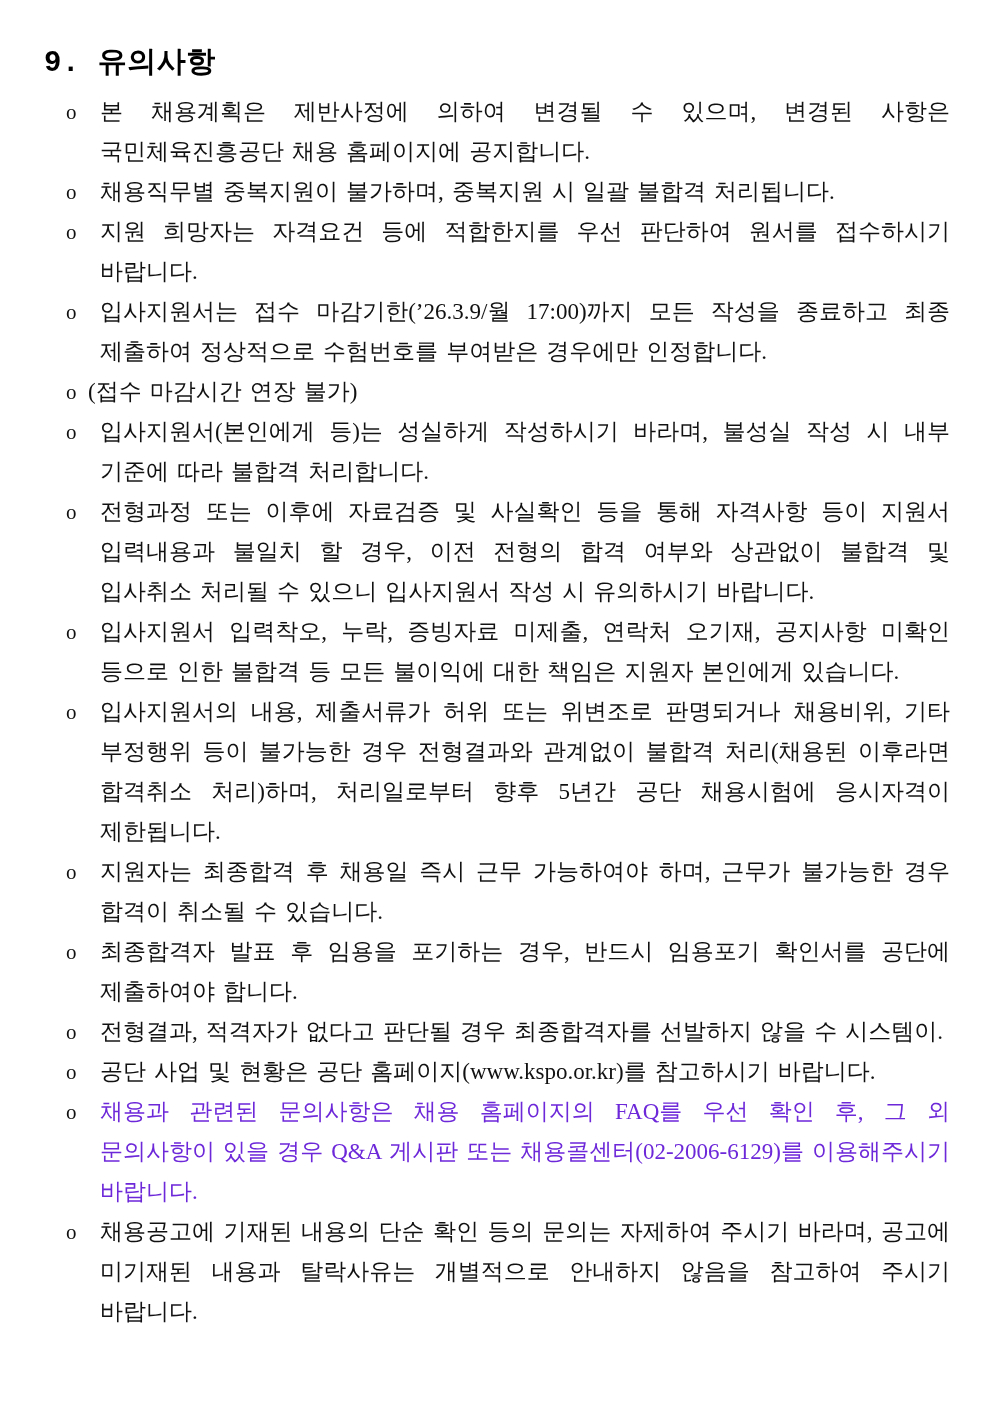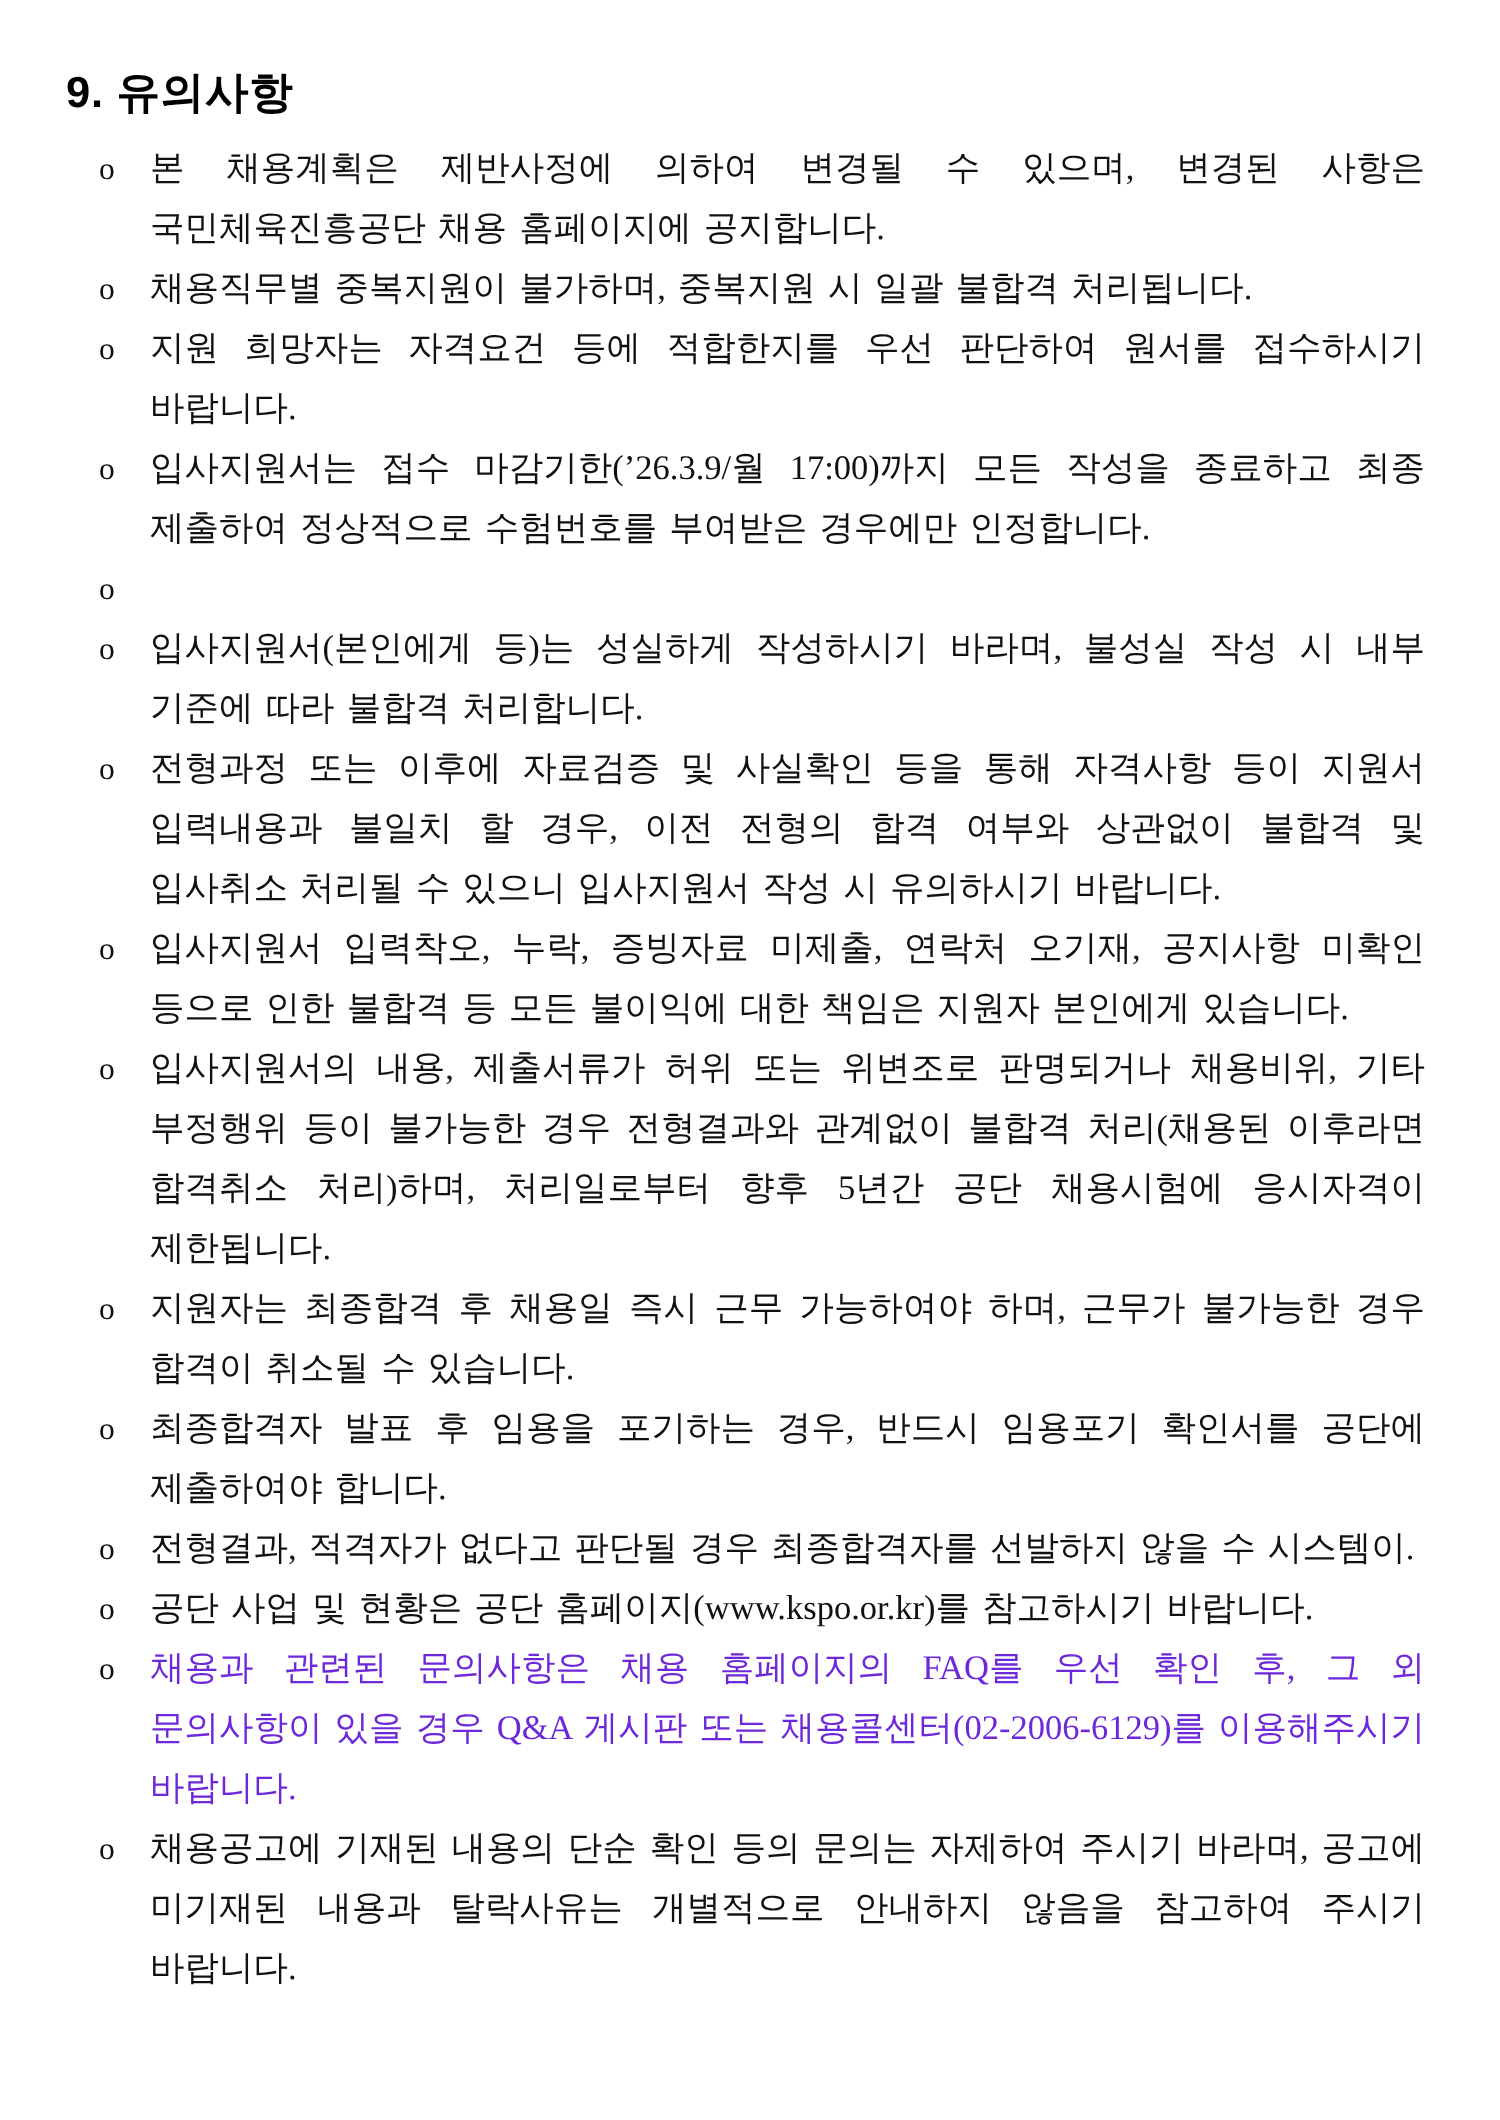--- a/index.html
+++ b/index.html
@@ -16,21 +16,21 @@
     -webkit-font-smoothing: antialiased;
   }
   .page {
     box-sizing: border-box;
     width: 1000px;
     height: 1413px;
     padding: 42px 50px 0 44px;
     overflow: hidden;
   }
   .section-title {
-    font-family: Liberation Sans, sans-serif;
+    font-family: Liberation Mono, monospace;
     font-weight: 800;
     font-size: 29px;
     letter-spacing: 0.5px;
     color: #000000;
     margin: 0 0 10px 0;
   }
   .notice-list {
     margin: 0;
     padding: 0;
   }
@@ -97,20 +97,21 @@
     <div class="item">
       <span class="bullet">o</span>
       <div class="text-col">
           <div class="para">입사지원서는 접수 마감기한(’26.3.9/월 17:00)까지 모든 작성을 종료하고 최종 제출하여 정상적으로 수험번호를 부여받은 경우에만 인정합니다.</div>
         </div>
     </div>
 
     <div class="item">
       <span class="bullet">o</span>
       <div class="text-col">
+        <div class="sub-line">(접수 마감시간 연장 불가)</div>
       </div>
     </div>
 
     <div class="item">
       <span class="bullet">o</span>
       <div class="text-col">
           <div class="para">입사지원서(본인에게 등)는 성실하게 작성하시기 바라며, 불성실 작성 시 내부 기준에 따라 불합격 처리합니다.</div>
         </div>
     </div>
 

